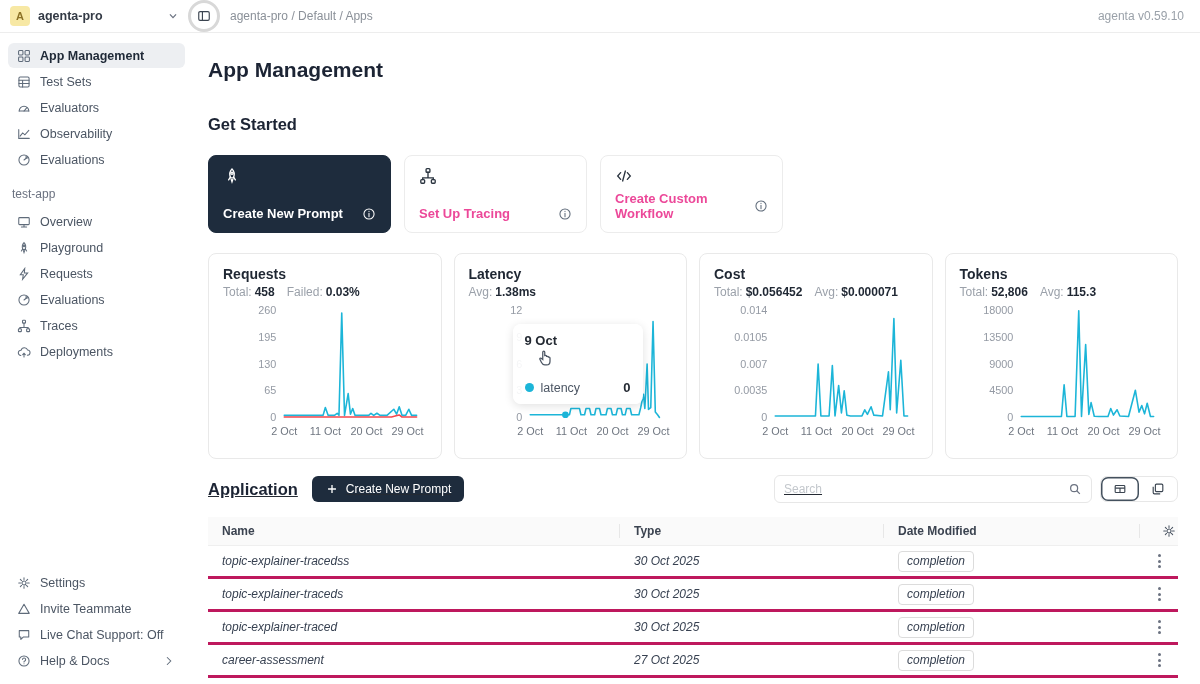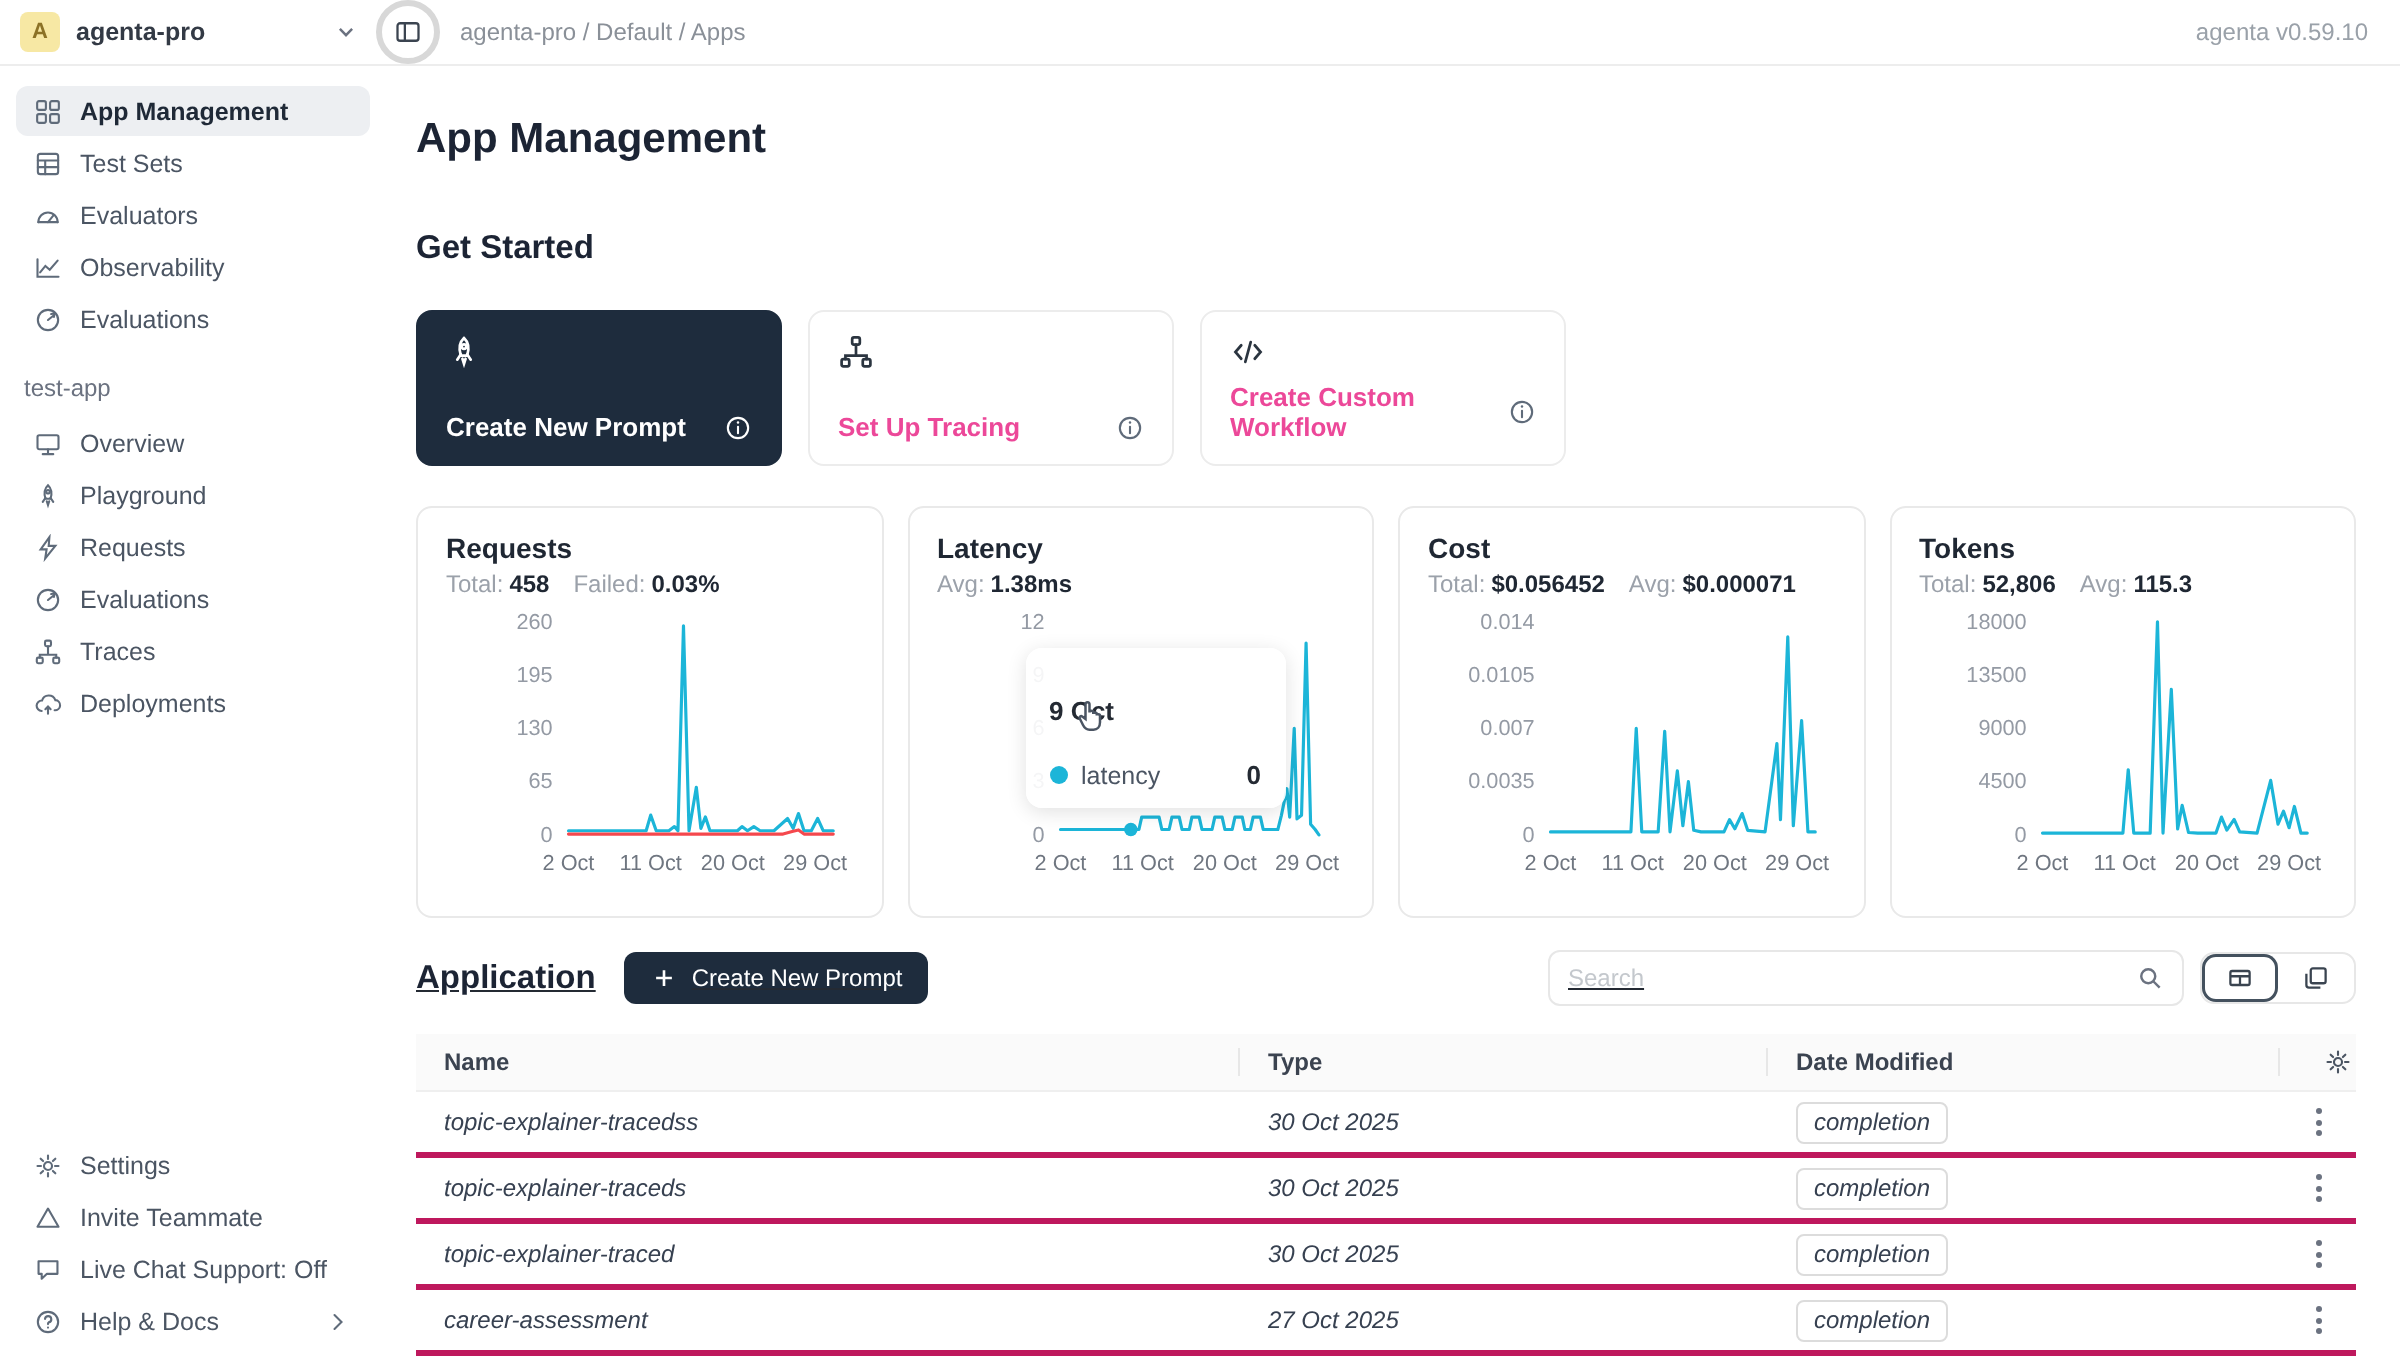--- a/index.html
+++ b/index.html
@@ -79,21 +79,21 @@
   .chart-card svg.plot { width:100%; height:148px; margin-top:2px; }
   .ytick { font-size:11px; fill:#949aa4; }
   .xtick { font-size:11px; fill:#6f7680; }
 
   .tooltip {
     position:absolute; left:58px; top:70px; width:130px; height:80px;
     background:rgba(255,255,255,0.9); border-radius:8px;
     box-shadow:0 2px 10px rgba(0,0,0,0.12); padding:9px 12px;
     display:flex; flex-direction:column; justify-content:space-between; z-index:5;
   }
-  .tt-date { font-size:13px; font-weight:700; color:#242a33;margin-top:15px; }
+  .tt-date { font-size:13px; font-weight:700; color:#242a33; }
   .tt-row { display:flex; align-items:center; gap:7px; }
   .tt-dot { width:9px; height:9px; border-radius:50%; flex:none; }
   .tt-name { font-size:12.5px; color:#4b5563; }
   .tt-val { margin-left:auto; font-size:13px; font-weight:700; color:#242a33; }
   .cursor-hand { position:absolute; left:82px; top:94px; z-index:6; }
 
   .app-header { display:flex; align-items:center; margin-top:16px;text-decoration:underline; }
   .app-header h2 { margin-top:0; margin-right:14px; }
   .create-btn {
     height:26px; padding:0 13px; border:none; border-radius:6px; background:#1e2c3d; color:#fff;

